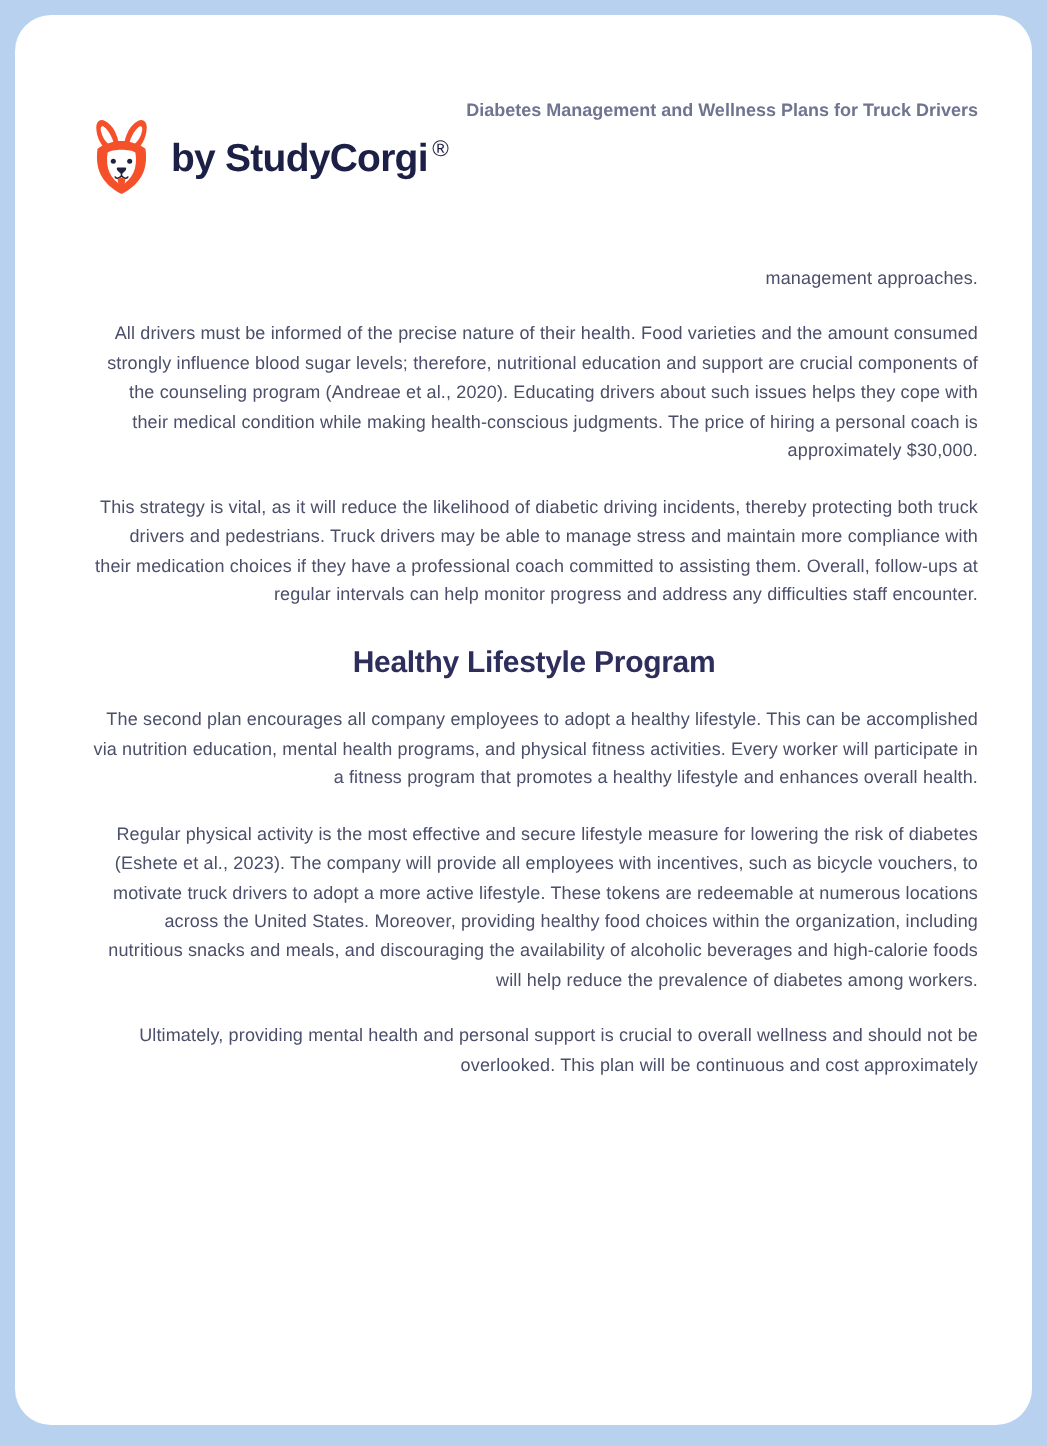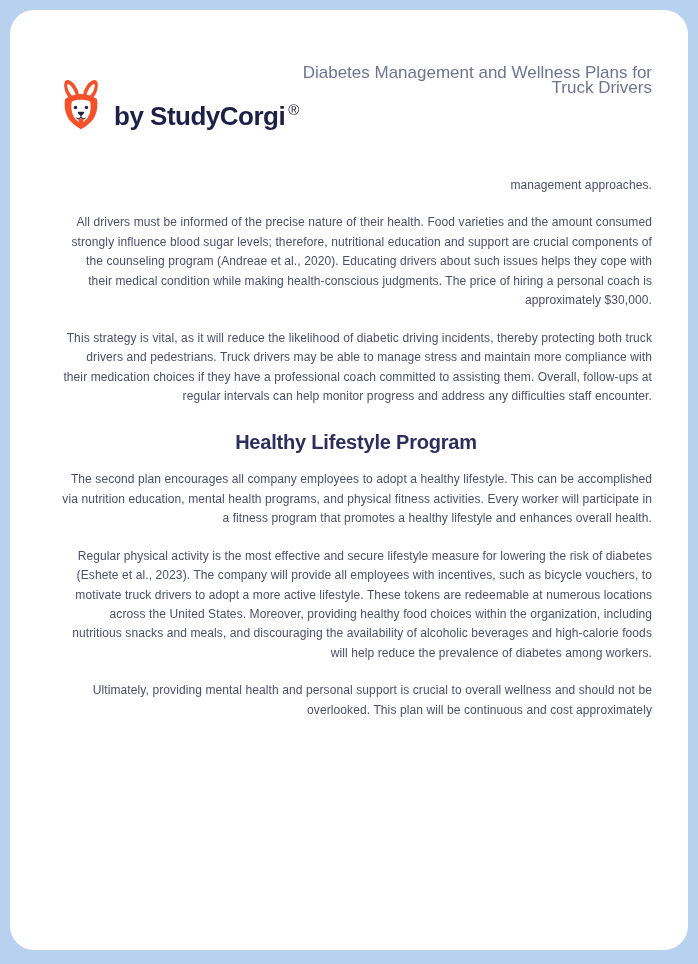--- a/index.html
+++ b/index.html
@@ -19,21 +19,21 @@
     padding:54px 36px 30px 50px;
     overflow:hidden;
   }
   .doc-header{
     display:flex;
     justify-content:space-between;
     align-items:flex-start;
   }
   .logo{
     display:flex;
-    align-items:flex-end;
+    align-items:center;
     margin-top:14px;
   }
   .logo-icon{
     width:42px;height:54px;
     flex:0 0 auto;
   }
   .logo-text{
     font-size:26px;
     font-weight:700;
     color:#1d2046;
@@ -47,23 +47,23 @@
     vertical-align:10px;
     margin-left:3px;
     color:#1d2046;
   }
   .title-block{
     width:352px;
     text-align:right;
     margin-top:2px;
   }
   .doc-title{
-    font-size:17px;
+    font-size:12px;
     line-height:14.5px;
-    font-weight:400;
+    font-weight:700;
     color:#6f7491;
     text-align:right;
   }
   .doc-url{
     font-size:11.5px;
     line-height:14.5px;
     margin-top:5px;
     color:#8f94ab;
     word-wrap:break-word;
     text-decoration:none;

